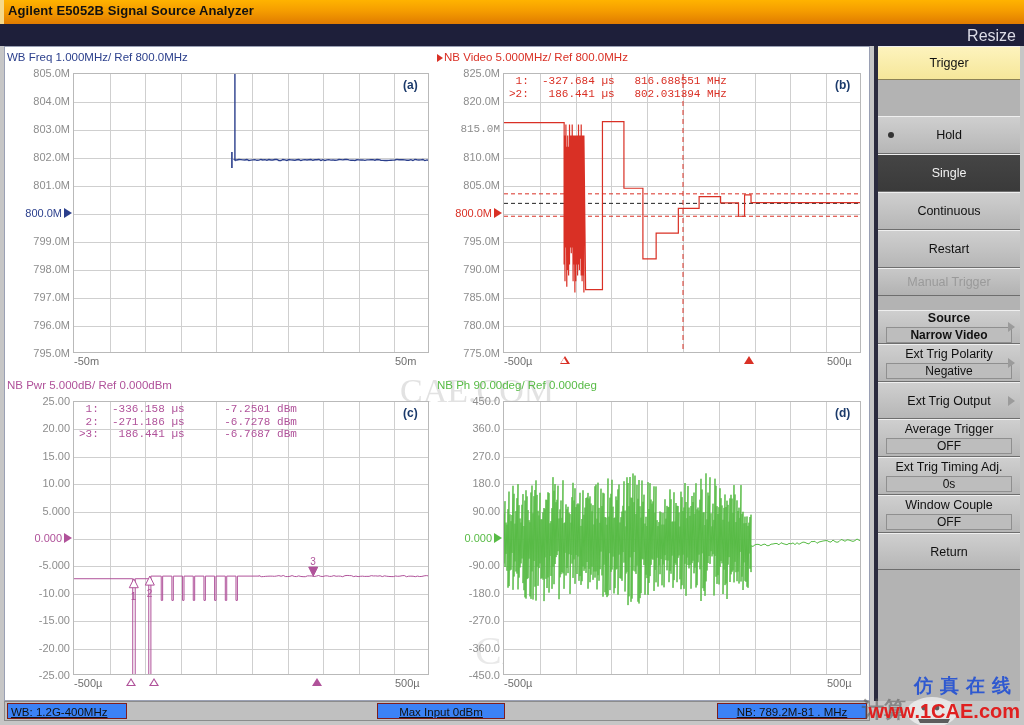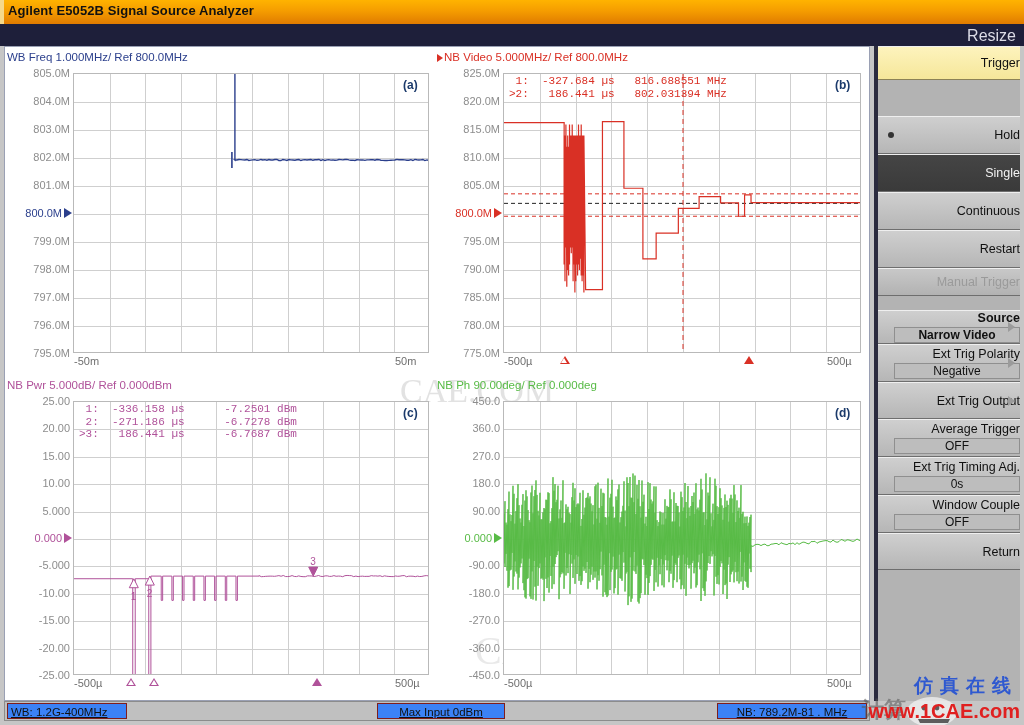--- a/index.html
+++ b/index.html
@@ -47,21 +47,21 @@
           white-space:pre;}
   .tri-up{width:0;height:0;border-left:5px solid transparent;border-right:5px solid transparent;
           border-bottom:8px solid currentColor;}
 
   
   #skeys{position:absolute;left:874px;top:46px;width:146px;height:655px;background:#b3b3b3;}
   #skeys .edge{position:absolute;left:0;top:0;width:4px;height:655px;background:#2b2b3e;}
   .sk{position:absolute;left:4px;width:142px;box-sizing:border-box;
       border-top:1px solid #efefef;border-bottom:1px solid #6e6e6e;
       background:linear-gradient(180deg,#cfcfcf 0%,#b6b6b6 100%);
-      display:flex;flex-direction:column;align-items:flex-end;justify-content:center;
+      display:flex;flex-direction:column;align-items:center;justify-content:center;
       font-size:12.5px;color:#101010;text-align:center;}
   .sk.head{background:linear-gradient(180deg,#fdf3bd 0%,#f6e79a 100%);border-bottom:1px solid #8c8257;}
   .sk.disabled{color:#9a9a9a;background:linear-gradient(180deg,#c8c8c8 0%,#b2b2b2 100%);}
   .sk.sel{background:linear-gradient(180deg,#454545 0%,#3a3a3a 100%);color:#f2f2f2;}
   .sk .val{display:block;margin-top:2px;width:120px;background:#bdbdbd;
         border:1px solid #8f8f8f;font-size:12px;color:#111;padding:0 2px;}
   .sk .radio{position:absolute;left:10px;top:50%;transform:translateY(-50%);
         width:6px;height:6px;border-radius:50%;background:#333;}
   .sk .arrow{position:absolute;right:5px;top:50%;transform:translateY(-50%);
         width:0;height:0;border-left:7px solid #9b9b9b;border-top:5px solid transparent;border-bottom:5px solid transparent;}
@@ -173,21 +173,21 @@
           <svg width="358" height="280" viewBox="0 0 358 280" style="position: absolute; left: 0px; top: 0px;">
             <line x1="0" x2="358" y1="119.83999999999986" y2="119.83999999999986" stroke="#d93025" stroke-width="1" stroke-dasharray="4 3"></line>
             <line x1="0" x2="358" y1="129.36000000000013" y2="129.36000000000013" stroke="#222" stroke-width="1" stroke-dasharray="4 3"></line>
             <line x1="0" x2="358" y1="142.23999999999987" y2="142.23999999999987" stroke="#d93025" stroke-width="1" stroke-dasharray="4 3"></line>
             <line x1="179" x2="179" y1="0" y2="280" stroke="#d93025" stroke-width="1" stroke-dasharray="5 4"></line>
             <path d="M0 48.720000000000255 L60.144000000000005 48.720000000000255 L60.1 190.39999999999998 L60.1 61.599999999999994 L61.0 207.2 L61.0 61.599999999999994 L61.9 173.6 L61.9 50.400000000000006 L62.8 212.8 L62.8 72.80000000000001 L63.7 196 L63.7 61.599999999999994 L64.6 201.6 L64.6 72.80000000000001 L65.5 190.39999999999998 L65.5 50.400000000000006 L66.4 173.6 L66.4 61.599999999999994 L67.3 179.2 L67.3 61.599999999999994 L68.2 173.6 L68.2 50.400000000000006 L69.1 207.2 L69.1 61.599999999999994 L70.0 190.39999999999998 L70.0 61.599999999999994 L70.9 218.4 L70.9 61.599999999999994 L71.8 207.2 L71.8 61.599999999999994 L72.7 190.39999999999998 L72.7 61.599999999999994 L73.6 201.6 L73.6 61.599999999999994 L74.5 190.39999999999998 L74.5 50.400000000000006 L75.4 196 L75.4 61.599999999999994 L76.3 184.8 L76.3 61.599999999999994 L77.2 201.6 L77.2 50.400000000000006 L78.1 207.2 L78.1 61.599999999999994 L79.0 201.6 L79.0 61.599999999999994 L79.9 218.4 L79.9 61.599999999999994 L81.62400000000001 215.6 L98.45 215.6 L98.45 47.60000000000002 L119.93 47.60000000000002 L119.93 114.2399999999999 L138.904 114.2399999999999 L138.904 184.8 L152.15 184.8 L152.15 159.03999999999988 L174.346 159.03999999999988 L174.346 134.4 L195.11 134.4 L195.11 122.63999999999987 L216.59 122.63999999999987 L216.59 128.79999999999998 L234.49 128.79999999999998 L234.49 142.23999999999987 L240.57600000000002 142.23999999999987 L240.57600000000002 120.96000000000015 L247.01999999999998 120.96000000000015 L247.01999999999998 128.63200000000018 L358 128.63200000000018" fill="none" stroke="#d93025" stroke-width="1.2"></path>
           </svg>
         </div>
         <div class="ylab" style="top: 22px; right: 367px;">825.0M</div>
         <div class="ylab" style="top: 50px; right: 367px;">820.0M</div>
-        <div class="ylab" style="top: 78px; right: 367px;">815.0M</div>
+        <div class="ylab" style="top: 78px; right: 367px; font-family: Liberation Mono, monospace;">815.0M</div>
         <div class="ylab" style="top: 106px; right: 367px;">810.0M</div>
         <div class="ylab" style="top: 134px; right: 367px;">805.0M</div>
         <div class="ylab ref" style="top: 162px; right: 375px; color: rgb(217, 48, 37);">800.0M</div>
         <div class="ylab" style="top: 190px; right: 367px;">795.0M</div>
         <div class="ylab" style="top: 218px; right: 367px;">790.0M</div>
         <div class="ylab" style="top: 246px; right: 367px;">785.0M</div>
         <div class="ylab" style="top: 274px; right: 367px;">780.0M</div>
         <div class="ylab" style="top: 302px; right: 367px;">775.0M</div>
         <div class="reftri" style="left: 57px; top: 162px; color: rgb(217, 48, 37);"></div>
         <div class="xlab" style="left: 67px; top: 304px;">-500µ</div>

